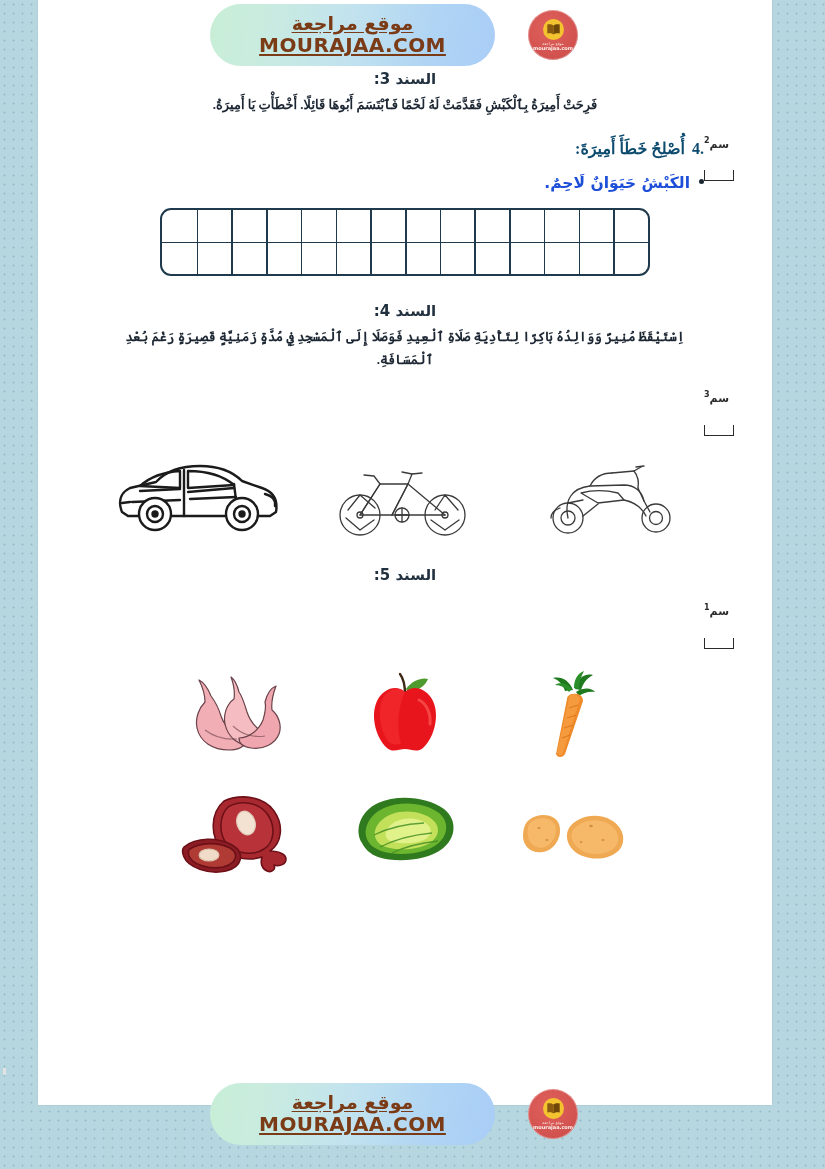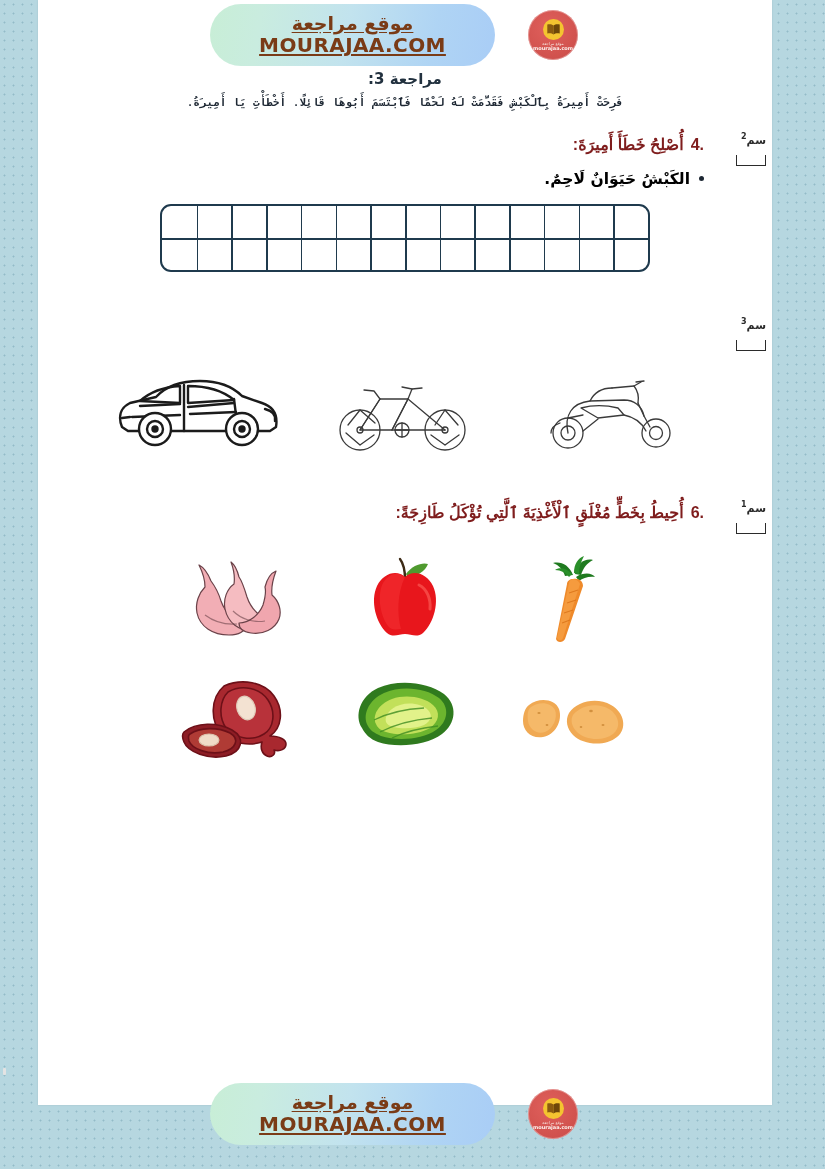--- a/index.html
+++ b/index.html
@@ -139,22 +139,22 @@
     font-family: "DejaVu Sans", "Liberation Sans", sans-serif;
     font-size: 15px;
     font-weight: bold;
     color: #22313f;
     direction: rtl;
     unicode-bidi: plaintext;
     margin-bottom: 6px;
   }
 
   .source-text {
-    font-family: Liberation Mono, monospace;
-    font-size: 11px;
+    font-family: Liberation Serif, serif;
+    font-size: 13px;
     font-weight: bold;
     color: #1d2733;
     line-height: 1.75;
     text-align: center;
     direction: rtl;
     padding: 0 72px;
   }
 
   
   .question-row {
@@ -166,40 +166,40 @@
     margin-top: 18px;
   }
 
   .question-main {
     flex: 1;
     text-align: right;
     padding-left: 18px;
   }
 
   .question-line {
-    font-family: Liberation Sans, sans-serif;
+    font-family: Liberation Serif, serif;
     font-size: 16px;
     font-weight: bold;
-    color: #7f1d1d;
+    color: #0c4a6e;
     direction: rtl;
     line-height: 1.7;
     white-space: nowrap;
   }
   .question-num {
     display: inline-block;
     direction: ltr;
     unicode-bidi: embed;
     margin-left: 7px;
   }
 
   .bullet-line {
     font-family: "DejaVu Sans", "Liberation Sans", sans-serif;
     font-size: 15.5px;
     font-weight: bold;
-    color: #000000;
+    color: #1d4ed8;
     direction: rtl;
     margin-top: 12px;
     padding-right: 0;
     white-space: nowrap;
   }
   .bullet-dot {
     display: inline-block;
     width: 5px;
     height: 5px;
     border-radius: 50%;
@@ -210,21 +210,22 @@
   }
 
   
   .score-marker {
     width: 62px;
     min-width: 62px;
     margin-right: 6px;
     padding-top: 2px;
     display: flex;
     flex-direction: column;
-    align-items: flex-start;
+    align-items: flex-end;
+    gap: 12px;
   }
   .score-mark-text {
     font-family: "DejaVu Sans", "Liberation Sans", sans-serif;
     font-size: 11px;
     font-weight: bold;
     color: #2b2b2b;
     direction: rtl;
     line-height: 1;
     letter-spacing: -0.5px;
   }
@@ -350,21 +351,21 @@
       </svg>
     </span>
     <span class="logo-sub-ar">موقع مراجعة</span>
     <span class="logo-sub-url">mourajaa.com</span>
   </div>
 </div>
 
 <div class="doc-body">
 
   <div class="source-block">
-    <div class="source-label">مراجعة 3:</div>
+    <div class="source-label">السند 3:</div>
     <div class="source-text">فَرِحَتْ أَمِيرَةُ بِٱلْكَبْشِ فَقَدَّمَتْ لَهُ لَحْمًا فَٱبْتَسَمَ أَبُوهَا قَائِلًا. أَخْطَأْتِ يَا أَمِيرَةُ.</div>
   </div>
 
   <div class="question-row">
     <div class="score-marker">
       <div class="score-mark-text">
         <span>سم</span><sup>2</sup>
       </div>
       <div class="score-bracket"></div>
     </div>
@@ -392,20 +393,24 @@
         <div class="grid-col" style="left: 312.429px;"></div>
         <div class="grid-col" style="left: 347.143px;"></div>
         <div class="grid-col" style="left: 381.857px;"></div>
         <div class="grid-col" style="left: 416.571px;"></div>
         <div class="grid-col" style="left: 451.286px;"></div>
       </div>
   </div>
 
   <div class="spacer-md"></div>
 
+  <div class="source-block">
+    <div class="source-label">السند 4:</div>
+    <div class="source-text">اِسْتَيْقَظَ مُنِيرٌ وَوَالِدُهُ بَاكِرًا لِتَأْدِيَةِ صَلَاةِ ٱلْعِيدِ فَوَصَلَا إِلَى ٱلْمَسْجِدِ فِي مُدَّةٍ زَمَنِيَّةٍ قَصِيرَةٍ رَغْمَ بُعْدِ ٱلْمَسَافَةِ.</div>
+  </div>
 
   <div class="question-row">
     <div class="score-marker">
       <div class="score-mark-text">
         <span>سم</span><sup>3</sup>
       </div>
       <div class="score-bracket"></div>
     </div>
   </div>
 
@@ -477,33 +482,29 @@
           <path d="M155 36 C163 38 166 43 165 48"></path>
           <path d="M12 45 L20 44"></path>
         </g>
       </svg>
     </div>
   </div>
 
   <div class="spacer-sm"></div>
 
   <div class="source-block">
+    <div class="source-label">السند 5:</div>
   </div>
 
   <div class="question-row">
     <div class="score-marker">
       <div class="score-mark-text">
         <span>سم</span><sup>1</sup>
       </div>
       <div class="score-bracket"></div>
-    </div>
-    <div class="question-main">
-      <div class="question-line">
-        <span class="question-num">6.</span><span>أُحِيطُ بِخَطٍّ مُغْلَقٍ ٱلْأَغْذِيَةَ ٱلَّتِي تُؤْكَلُ طَازِجَةً:</span>
-      </div>
     </div>
   </div>
 
   <div class="food-row">
 
     <div class="food-cell">
       <svg width="92" height="92" viewBox="0 0 92 92" aria-hidden="true">
         <g>
           <path d="M44 20 C40 10 32 6 24 8 C30 10 34 15 36 21" fill="#1f7a1f"></path>
           <path d="M46 19 C48 8 56 3 64 5 C58 8 54 13 52 20" fill="#1f7a1f"></path>

